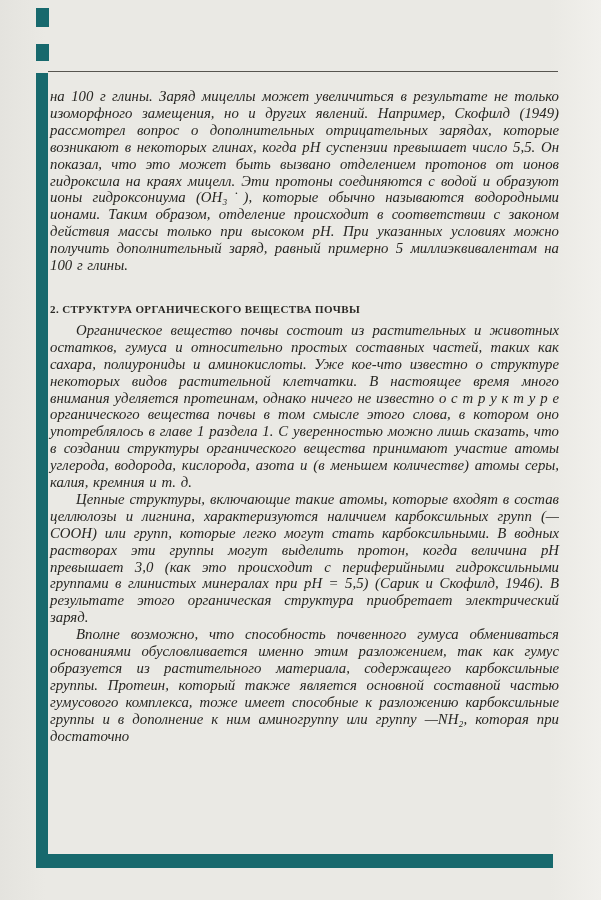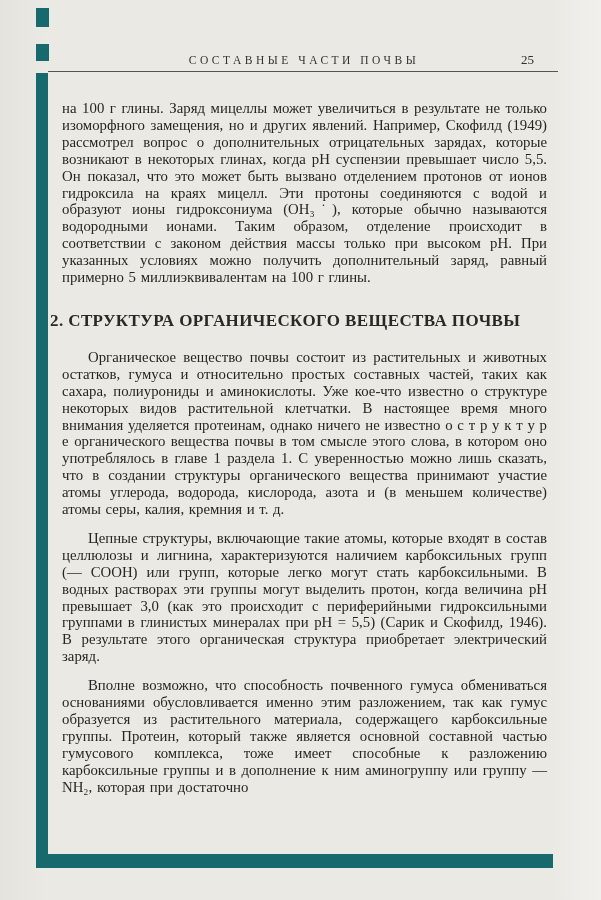--- a/index.html
+++ b/index.html
@@ -39,43 +39,39 @@
     position: absolute; left: 48px; top: 71px;
     width: 510px; height: 1px; background: #57554f;
   }
 
   
   .textblock {
     position: absolute; left: 50px; top: 88px; width: 509px;
     font-size: 14.8px; line-height: 16.9px;
     text-align: justify; text-justify: inter-word;
   }
-  .para { margin: 12px; text-indent: 26px; word-spacing: 1px; }
+  .para { margin: 0; text-indent: 26px; word-spacing: 1px; font-style: italic; }
   .para.no-indent { text-indent: 0; }
   .section-heading {
-    margin: 27px 0 19px 0;
-    font-size: 17px; font-weight: bold; letter-spacing: 0.4px;
+    margin: 27px 0 4px 0;
+    font-size: 11px; font-weight: bold; letter-spacing: 0.4px;
     text-align: left; text-indent: 0;
     color: #2a2925;
   }
 </style>
 </head>
 <body>
 
 <div class="page">
 
   <div class="scan-mark sq1"></div>
   <div class="scan-mark sq2"></div>
   <div class="scan-mark strip-left"></div>
   <div class="scan-mark strip-bottom"></div>
 
-  <div class="running-head">
-    <span class="rh-title">СОСТАВНЫЕ ЧАСТИ ПОЧВЫ</span>
-    <span class="rh-page">25</span>
-  </div>
   <div class="head-rule"></div>
 
   <div class="textblock">
     <p class="para no-indent">на 100 г глины. Заряд мицеллы может увеличиться в результате не только изоморфного замещения, но и других явлений. Например, Скофилд (1949) рассмотрел вопрос о дополнительных отрицательных зарядах, которые возникают в некоторых глинах, когда pH суспензии превышает число 5,5. Он показал, что это может быть вызвано отделением протонов от ионов гидроксила на краях мицелл. Эти протоны соединяются с водой и образуют ионы гидроксониума (OH₃˙), которые обычно называются водородными ионами. Таким образом, отделение происходит в соответствии с законом действия массы только при высоком pH. При указанных условиях можно получить дополнительный заряд, равный примерно 5 миллиэквивалентам на 100 г глины.</p>
     <h2 class="section-heading">2. СТРУКТУРА ОРГАНИЧЕСКОГО ВЕЩЕСТВА ПОЧВЫ</h2>
     <p class="para">Органическое вещество почвы состоит из растительных и животных остатков, гумуса и относительно простых составных частей, таких как сахара, полиурониды и аминокислоты. Уже кое-что известно о структуре некоторых видов растительной клетчатки. В настоящее время много внимания уделяется протеинам, однако ничего не известно о с т р у к т у р е органического вещества почвы в том смысле этого слова, в котором оно употреблялось в главе 1 раздела 1. С уверенностью можно лишь сказать, что в создании структуры органического вещества принимают участие атомы углерода, водорода, кислорода, азота и (в меньшем количестве) атомы серы, калия, кремния и т. д.</p>
     <p class="para">Цепные структуры, включающие такие атомы, которые входят в состав целлюлозы и лигнина, характеризуются наличием карбоксильных групп (— COOH) или групп, которые легко могут стать карбоксильными. В водных растворах эти группы могут выделить протон, когда величина pH превышает 3,0 (как это происходит с периферийными гидроксильными группами в глинистых минералах при pH = 5,5) (Сарик и Скофилд, 1946). В результате этого органическая структура приобретает электрический заряд.</p>
     <p class="para">Вполне возможно, что способность почвенного гумуса обмениваться основаниями обусловливается именно этим разложением, так как гумус образуется из растительного материала, содержащего карбоксильные группы. Протеин, который также является основной составной частью гумусового комплекса, тоже имеет способные к разложению карбоксильные группы и в дополнение к ним аминогруппу или группу —NH₂, которая при достаточно</p>
   </div>
 

